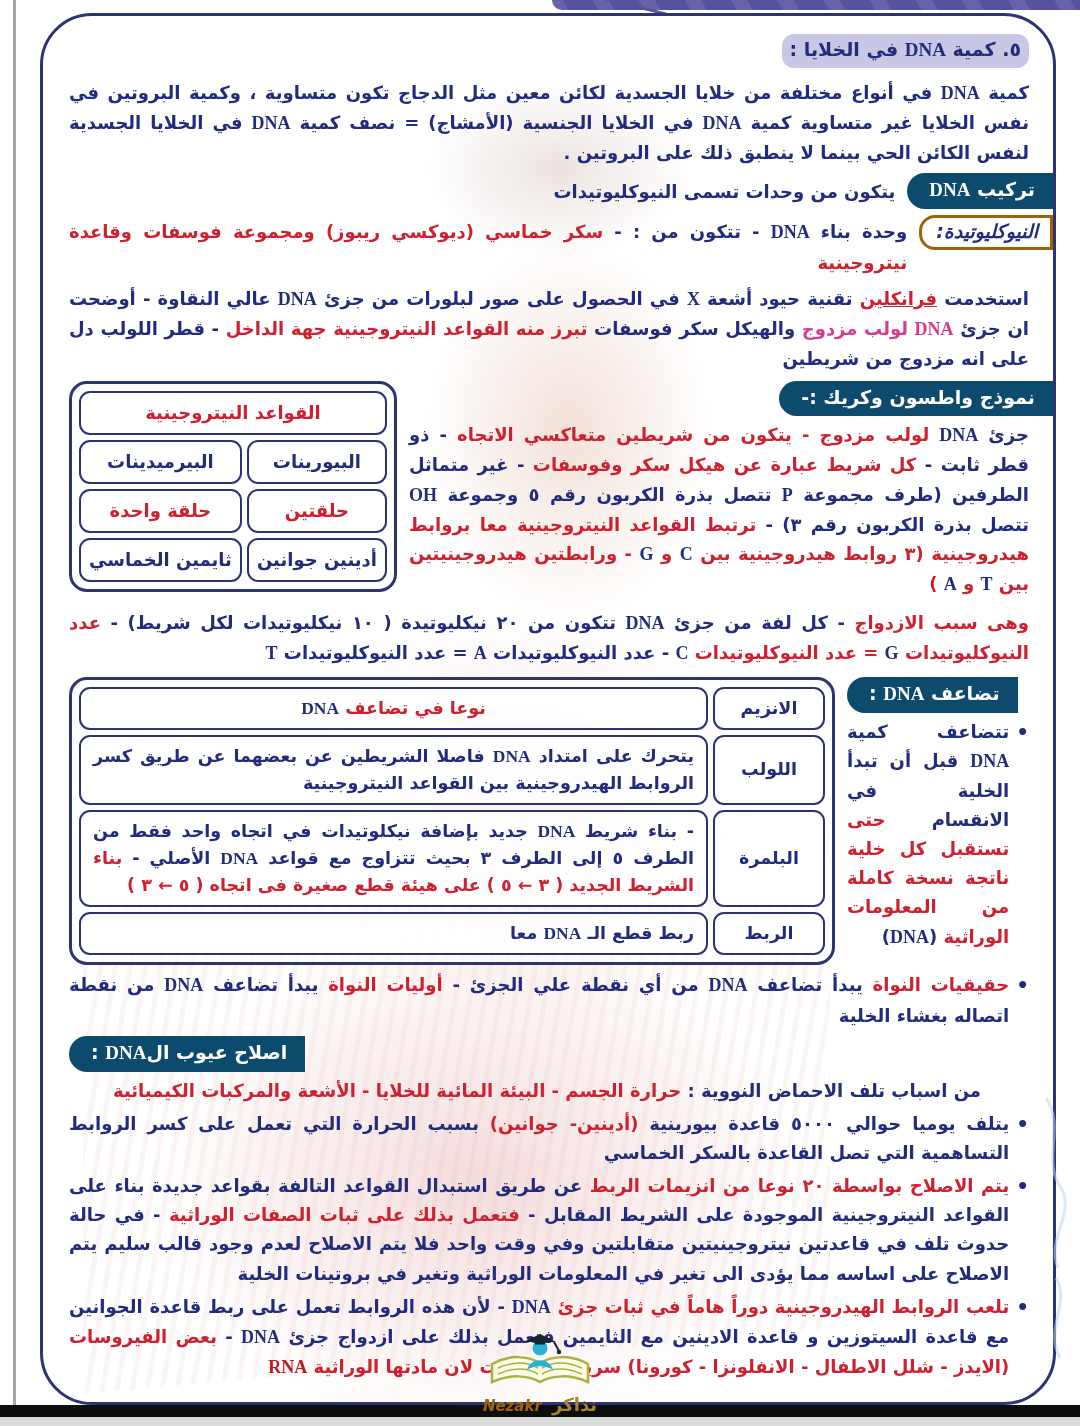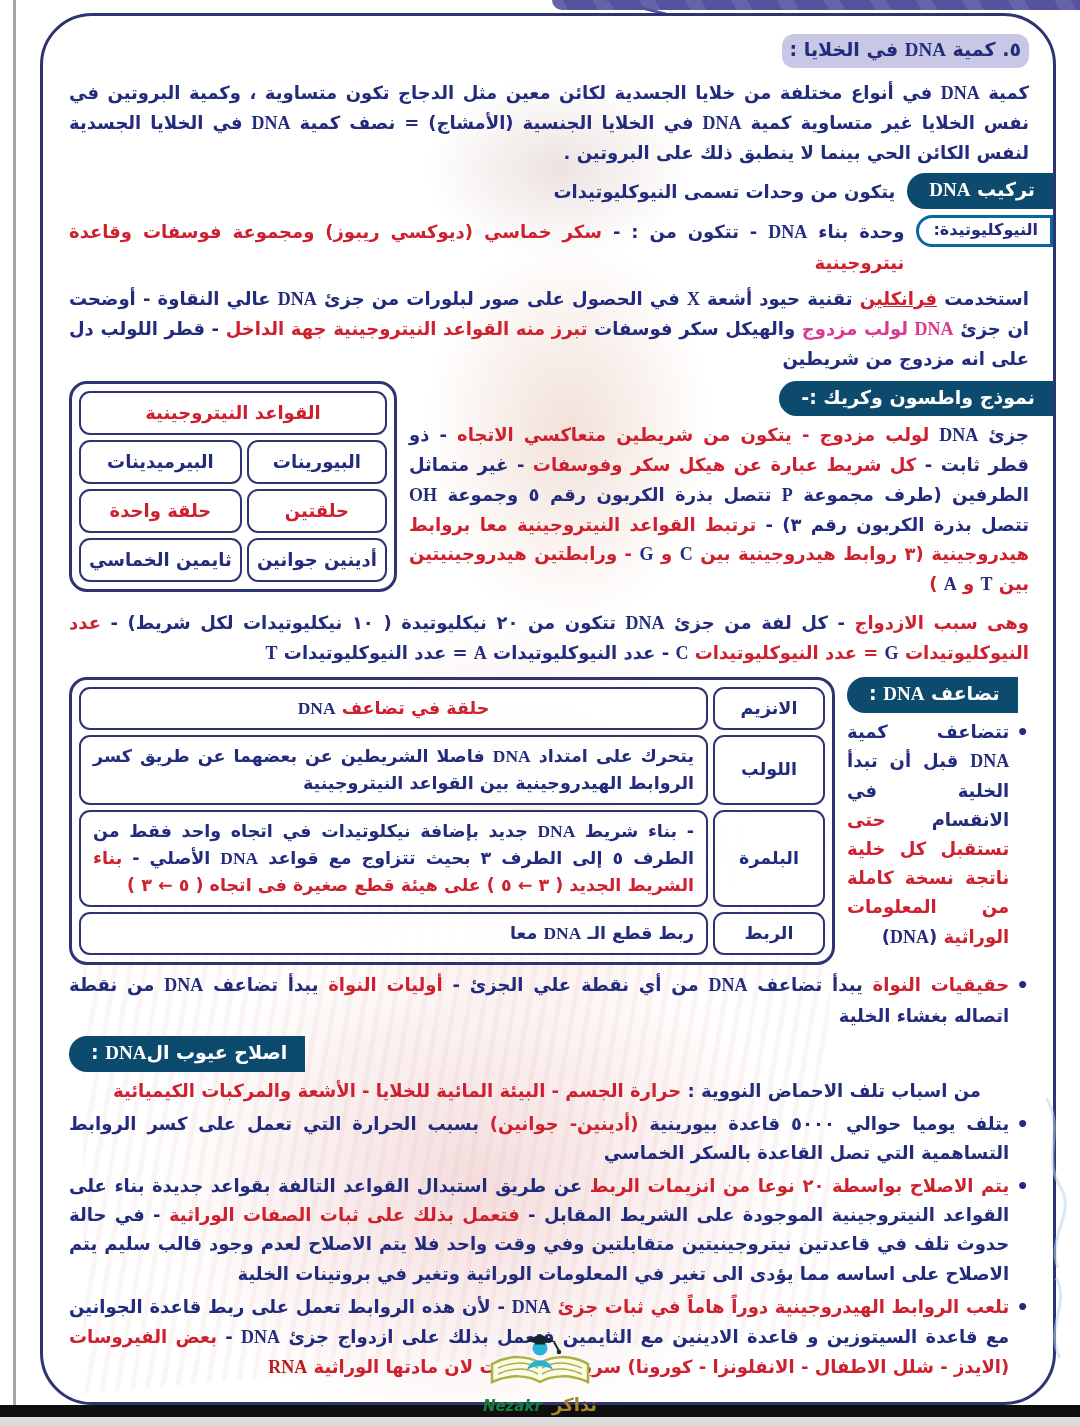--- a/index.html
+++ b/index.html
@@ -22,23 +22,23 @@
   .stripes{position:absolute;left:4%;right:22%;top:60%;height:37%;opacity:.55;transform:skewY(-5deg);
     background:repeating-linear-gradient(100deg, rgba(224,164,164,.20) 0 5px, rgba(255,255,255,0) 5px 15px);}
   .doodle{position:absolute;right:2px;top:1088px;opacity:.55;}
   .content{position:relative;direction:rtl;padding:18px 24px 8px 26px;color:#232c7c;
            font-weight:bold;font-size:18px;}
   .para{line-height:1.62;text-align:justify;margin:4px 0;}
   .badge-title{display:inline-block;background:#c9c7e6;color:#232c7c;border-radius:12px;
                padding:4px 8px 7px;font-size:19px;margin-bottom:6px;}
   .badge-navy{display:inline-block;background:#0c4a6e;color:#ffffff;border-radius:18px 0 0 18px;
               padding:5px 18px 8px 22px;font-size:19px;margin-right:-24px;}
-  .badge-outline{display:inline-block;background:#fff;border:3px solid #0369a1;border-left-width:3px;
-                 border-radius:16px 0 0 16px;padding:2px 12px 5px 14px;font-size:16px;
-                 margin-right:-24px;}
+  .badge-outline{display:inline-block;background:#fff;border:3px solid #a16207;border-left-width:3px;
+                 border-radius:16px 0 0 16px;padding:2px 12px 5px 14px;font-size:19px;
+                 margin-right:-24px;font-style:italic;}
   .row{display:flex;align-items:flex-start;gap:12px;margin:5px 0;}
   .row-tight{display:flex;align-items:center;gap:12px;margin:6px 0;}
   .grow{flex:1 1 auto;}
   .tbl-wrap{border:3px solid #2e3472;border-radius:18px;padding:2px;background:rgba(255,255,255,.55);}
   table{border-collapse:separate;border-spacing:5px;width:100%;}
   td{border:2.5px solid #2e3472;border-radius:11px;background:rgba(255,255,255,.85);
      text-align:center;padding:6px 8px;line-height:1.55;}
   .bases{flex:0 0 318px;}
   .bases td{font-size:18px;}
   .enz{flex:1 1 auto;}
@@ -51,21 +51,21 @@
   .red, .seg-r{color:#ce2130;}
   .seg-p{color:#d63a92;}
   .seg-ru{color:#ce2130;text-decoration:underline;}
   .seg-L{font-family:"Liberation Serif",serif;}
   .seg-Lr{font-family:"Liberation Serif",serif;color:#b91c1c;}
   .seg-Lp{font-family:"Liberation Serif",serif;color:#d63a92;}
   .seg-Lw{font-family:"Liberation Serif",serif;color:#ffffff;}
   .logo{position:absolute;left:50%;top:1330px;transform:translateX(-50%);width:150px;
         text-align:center;z-index:6;}
   .logo-text{font-size:18px;color:#a8842e;font-weight:bold;line-height:1;}
-  .logo-en{font-style:italic;color:#15803d;font-size:15px;margin-right:4px;}
+  .logo-en{font-style:italic;color:#a16207;font-size:15px;margin-right:4px;}
   .bottom-bar{position:absolute;left:0;right:0;top:1405px;height:12px;background:#0e0e0e;}
   .bottom-gray{position:absolute;left:0;right:0;top:1417px;height:9px;background:#dcdcdc;}
 </style>
 </head>
 <body>
 
 <div class="page">
   <div class="left-rule"></div>
   <div class="top-band"></div>
   <div class="top-swoosh"></div>
@@ -136,21 +136,21 @@
             <span class="dot">•</span>
             <span><span>تتضاعف كمية </span><span class="seg-L" dir="ltr">DNA</span><span> قبل أن تبدأ الخلية في الانقسام </span><span class="seg-r">حتى تستقبل كل خلية ناتجة نسخة كاملة من المعلومات الوراثية</span><span> (</span><span class="seg-L" dir="ltr">DNA</span><span>)</span></span>
           </div>
         </div>
 
         <div class="enz tbl-wrap">
           <table>
             <tbody>
                 <tr>
               <td class="name-cell">الانزيم</td>
-              <td><span class="seg-r">حلقة في تضاعف </span><span class="seg-L" dir="ltr">DNA</span></td>
+              <td><span class="seg-r">نوعا في تضاعف </span><span class="seg-L" dir="ltr">DNA</span></td>
             </tr>
             <tr>
               <td class="name-cell">اللولب</td>
               <td class="role-cell"><span>يتحرك على امتداد </span><span class="seg-L" dir="ltr">DNA</span><span> فاصلا الشريطين عن بعضهما عن طريق كسر الروابط الهيدروجينية بين القواعد النيتروجينية</span></td>
             </tr>
             <tr>
               <td class="name-cell">البلمرة</td>
               <td class="role-cell"><span>- بناء شريط </span><span class="seg-L" dir="ltr">DNA</span><span> جديد بإضافة نيكلوتيدات في اتجاه واحد فقط من الطرف ٥ إلى الطرف ٣ بحيث تتزاوج مع قواعد </span><span class="seg-L" dir="ltr">DNA</span><span> الأصلي - </span><span class="seg-r">بناء الشريط الجديد ( ٣ ← ٥ ) على هيئة قطع صغيرة فى اتجاه ( ٥ ← ٣ )</span></td>
             </tr>
             <tr>

